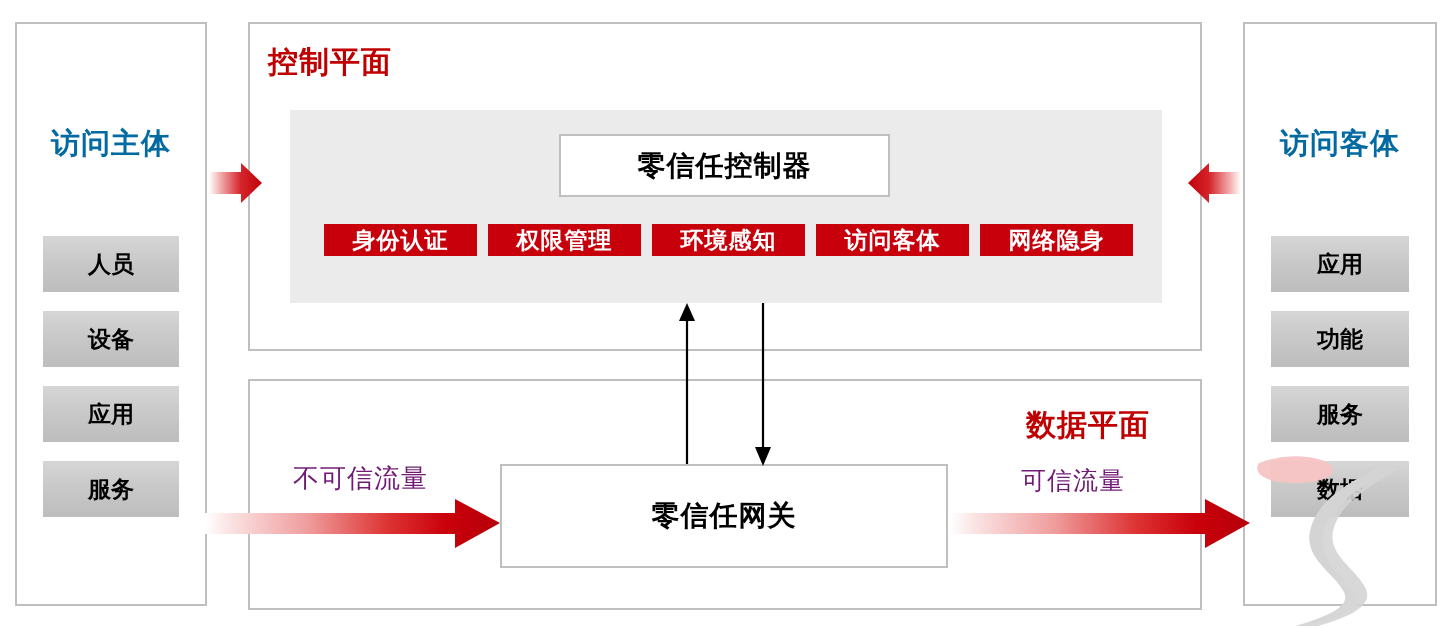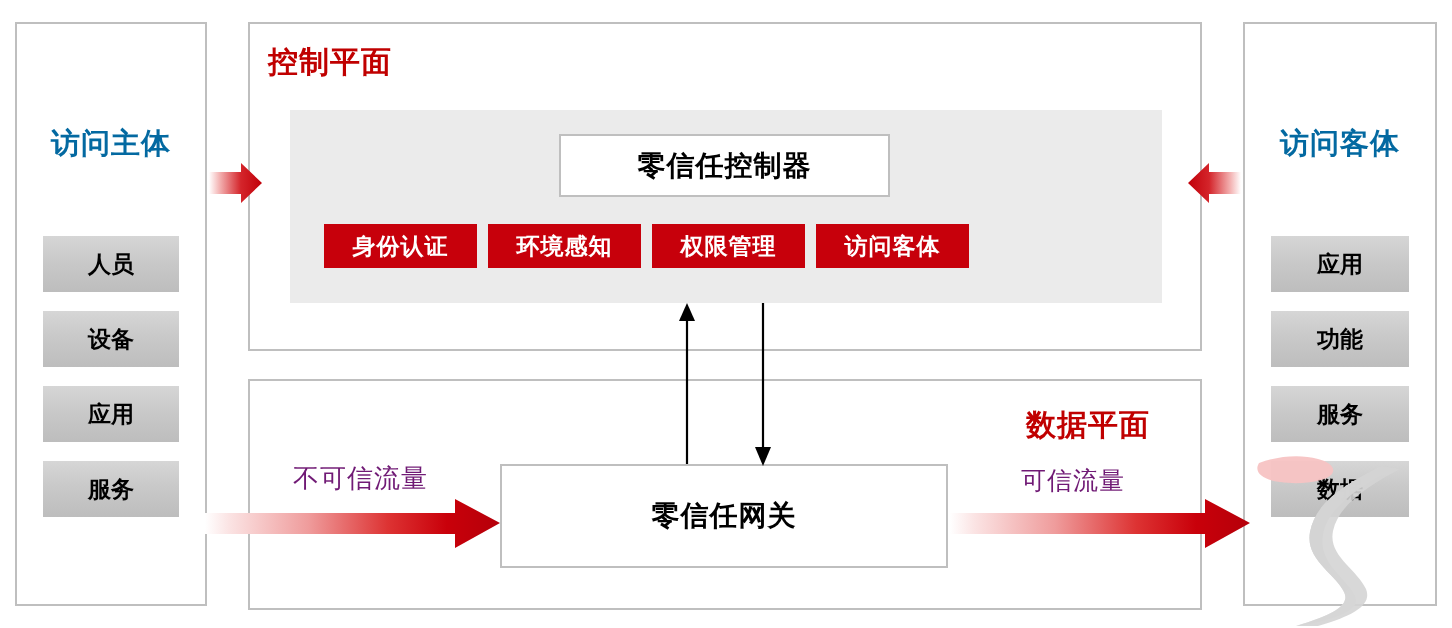--- a/index.html
+++ b/index.html
@@ -89,21 +89,21 @@
     position: absolute;
     display: flex;
     gap: 11px;
   }
   .cap-box {
     background: #C7000B;
     color: #ffffff;
     font-size: 23px;
     font-weight: bold;
     letter-spacing: 1px;
-    height: 44px;
+    height: 32px;
     display: flex;
     align-items: center;
     justify-content: center;
     box-sizing: border-box;
   }
 
   
   .gateway-box {
     position: absolute;
     border: 2px solid #bfbfbf;
@@ -157,23 +157,24 @@
   </div>
 
   <div class="plane-title" style="left:268px; top:42px;">控制平面</div>
 
   <div class="ctrl-inner" style="left:290px; top:110px; width:872px; height:193px;"></div>
 
   <div class="controller-box" style="left:559px; top:134px; width:331px; height:63px;">零信任控制器</div>
 
   <div class="cap-row" style="left:324px; top:224px;">
     <div class="cap-box" style="width:153px;">身份认证</div>
+    <div class="cap-box" style="width:153px;">权限管理</div>
     <div class="cap-box" style="width:153px;">环境感知</div>
-    <div class="cap-box" style="width:153px;">权限管理</div>
     <div class="cap-box" style="width:153px;">访问客体</div>
+    <div class="cap-box" style="width:153px;">网络隐身</div>
   </div>
 
   <div class="panel" style="left:248px; top:379px; width:954px; height:231px;">
   </div>
 
   <div class="plane-title" style="left:1026px; top:405px;">数据平面</div>
 
   <div class="gateway-box" style="left:500px; top:464px; width:448px; height:104px;">零信任网关</div>
 
   <div class="traffic-label" style="left:293px; top:461px;">不可信流量</div>

